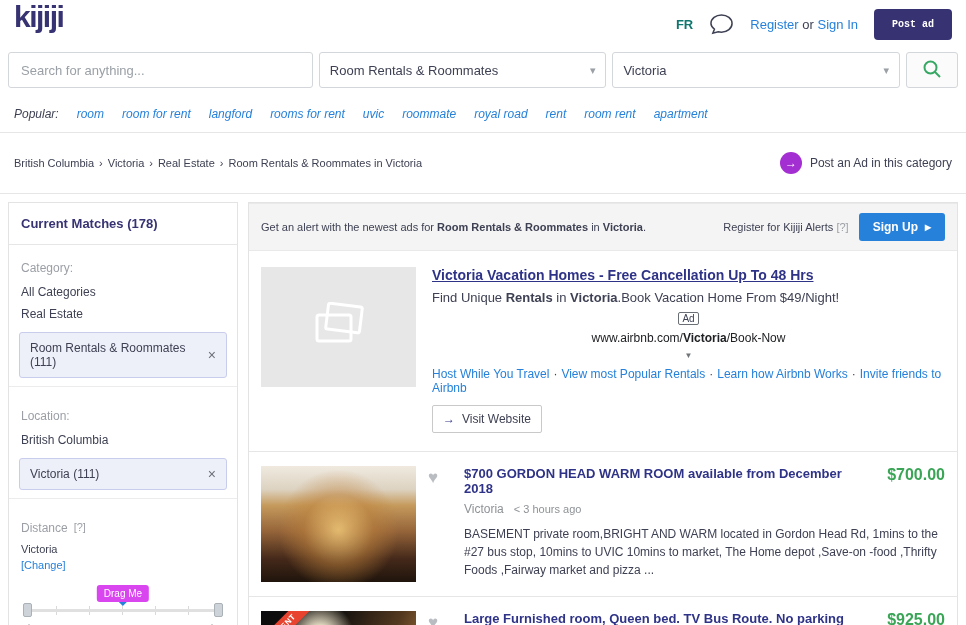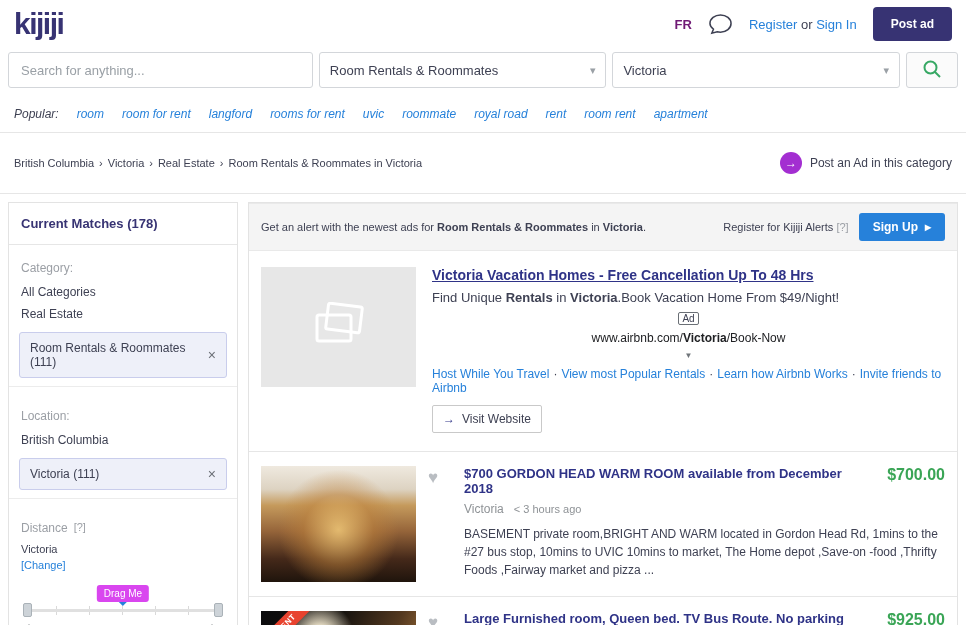--- a/index.html
+++ b/index.html
@@ -4,28 +4,28 @@
 <style>
   * { box-sizing: border-box; }
   body {
     margin: 0; width: 966px; height: 625px; overflow: hidden;
     font-family: "Liberation Sans", sans-serif; color: #3e4153; background: #fff;
     position: relative;
   }
   a { text-decoration: none; }
 
   
-  .topbar { display: flex; align-items: center; height: 48px; padding: 0 14px; }
+  .topbar { display: flex; height: 48px; padding: 0 14px; }
   .logo { font-size: 30px; font-weight: bold; color: #373373; letter-spacing: -1.5px; cursor: pointer; }
   .top-right { margin-left: auto; display: flex; align-items: center; gap: 16px; font-size: 13px; }
-  .fr-link { color: #701a75; font-weight: bold; cursor: pointer; }
+  .fr-link { color: #0f766e; font-weight: bold; cursor: pointer; }
   .bubble-icon svg { display: block; }
   .auth { color: #3e4153; }
   .auth a { color: #2681da; cursor: pointer; }
-  .post-ad-btn { background: #373373; color: #fff; border: none; border-radius: 4px; padding: 10px 18px; font-size: 12px; font-weight: bold; cursor: pointer; font-family: Liberation Sans, sans-serif; }
+  .post-ad-btn { background: #373373; color: #fff; border: none; border-radius: 4px; padding: 10px 18px; font-size: 10px; font-weight: bold; cursor: pointer; font-family: Liberation Mono, monospace; }
 
   
   .search-row { display: flex; align-items: stretch; padding: 4px 8px 10px; gap: 6px; }
   .search-input { flex: 1.05; border: 1px solid #d3d6da; border-radius: 3px; padding: 0 12px; font-size: 13px; height: 36px; font-family: inherit; color: #3e4153; }
   .search-input::placeholder { color: #9aa0a6; }
   .select-box { flex: 1; border: 1px solid #d3d6da; border-radius: 3px; display: flex; align-items: center; padding: 0 10px; font-size: 13px; height: 36px; background: #fff; cursor: pointer; }
   .select-box .arrow { margin-left: auto; color: #9aa0a6; font-size: 11px; }
   .search-btn { width: 52px; height: 36px; border: 1px solid #d3d6da; border-radius: 3px; background: #fbfbfb; display: flex; align-items: center; justify-content: center; cursor: pointer; }
 
   

